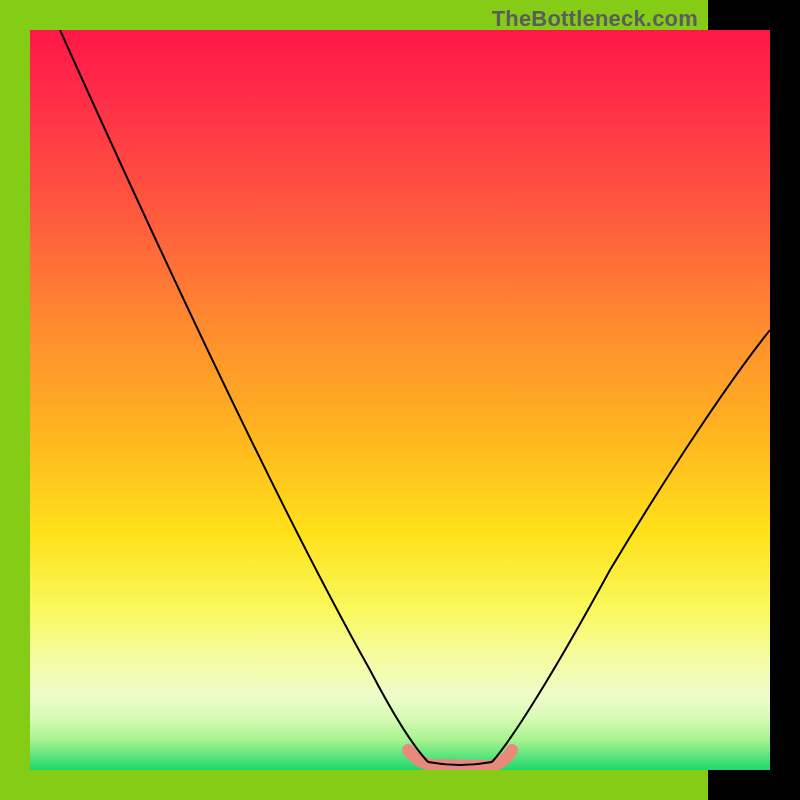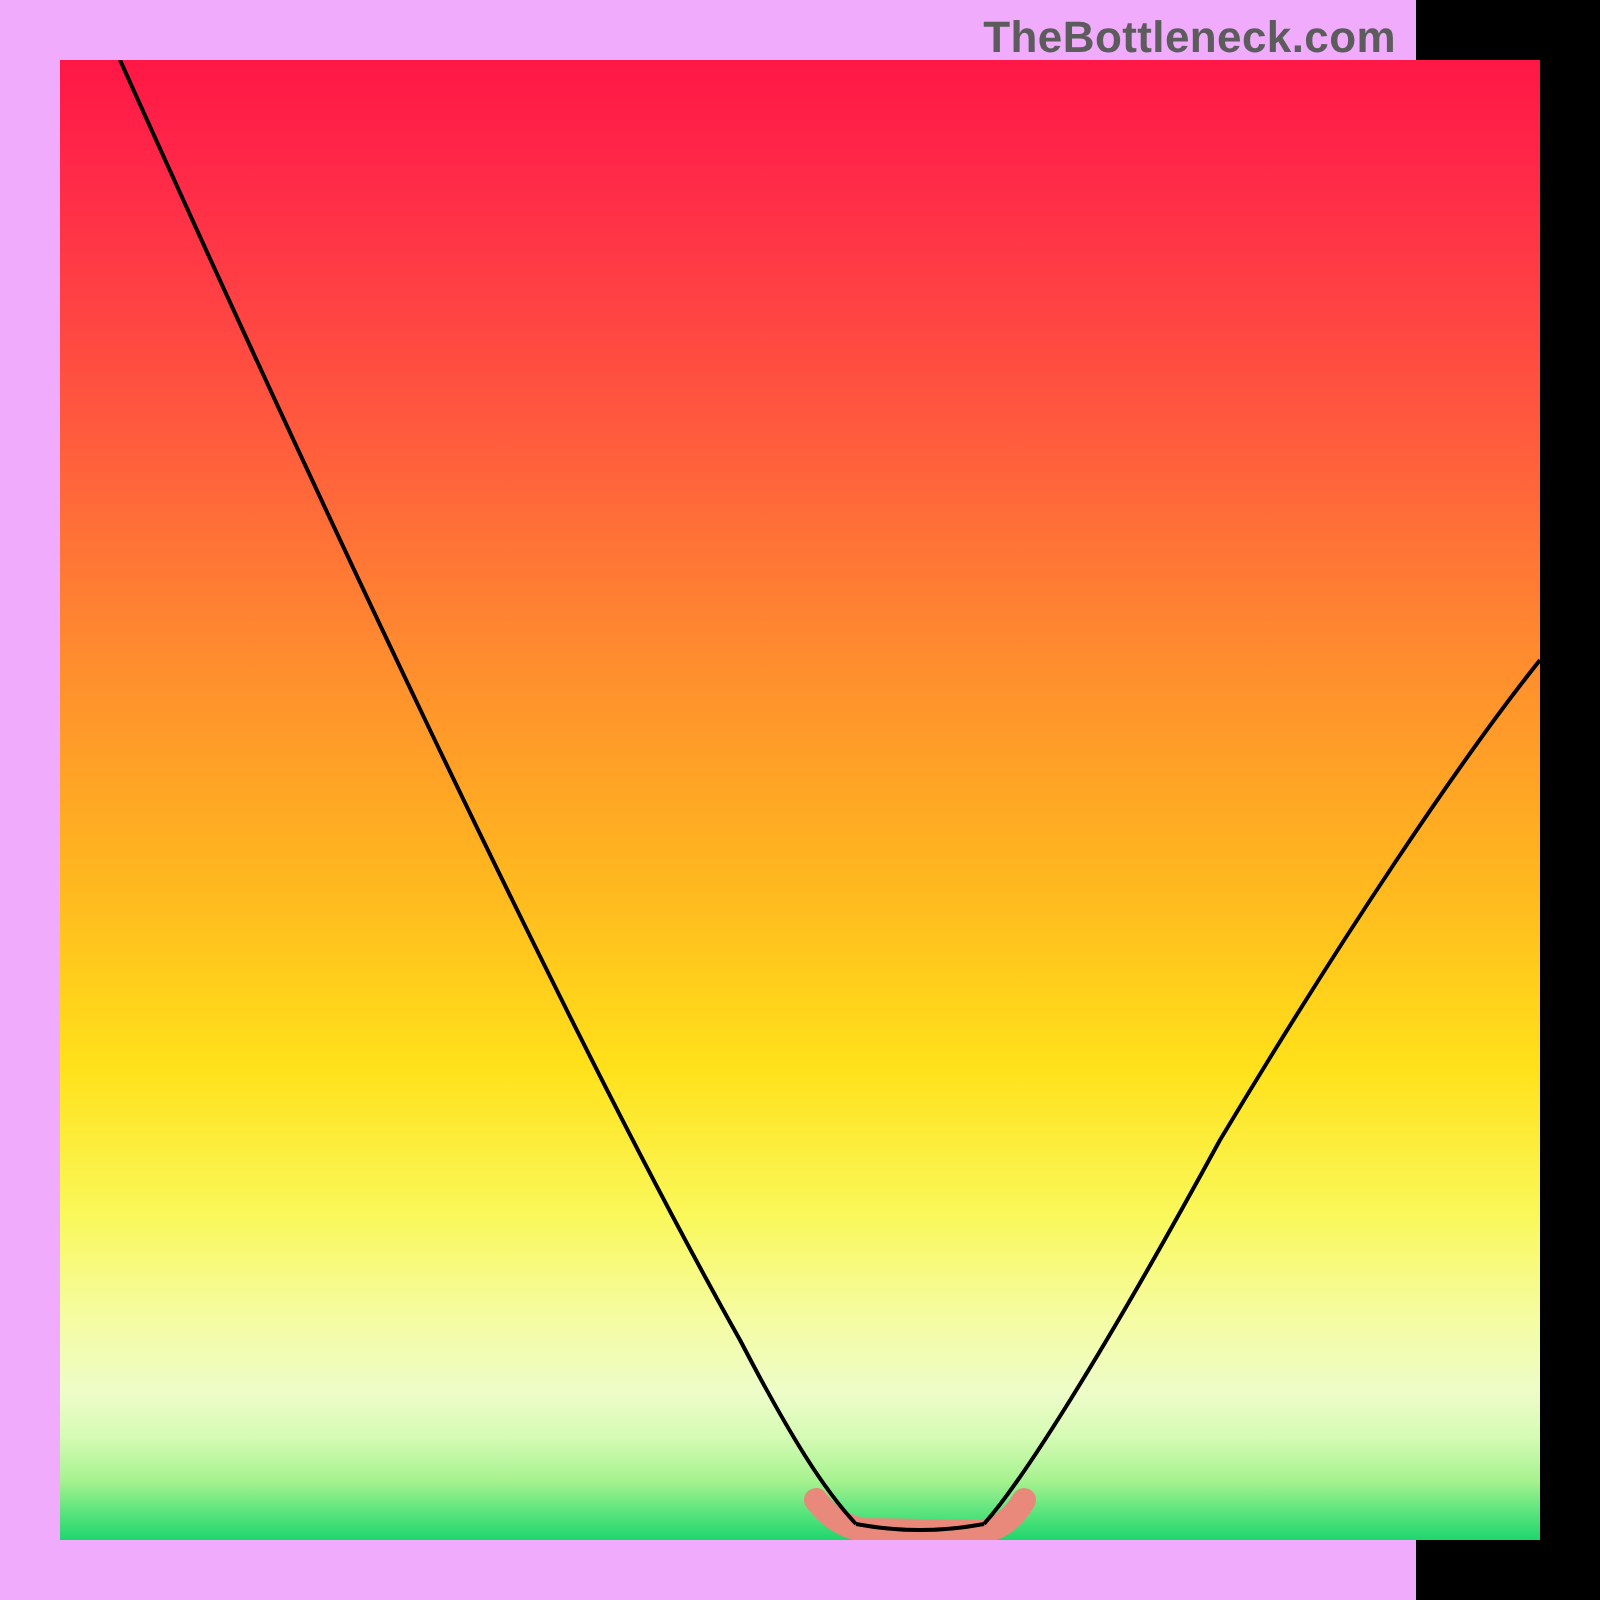--- a/index.html
+++ b/index.html
@@ -8,21 +8,21 @@
     background: #000;
     width: 800px;
     height: 800px;
     overflow: hidden;
     font-family: Arial, Helvetica, sans-serif;
   }
   .frame {
     position: relative;
     width: 708px;
     height: 800px;
-    background: #f0abfc;
+    background: #84cc16;
   }
   .watermark {
     position: absolute;
     top: 6px;
     right: 10px;
     color: #5c5c5c;
     font-size: 22px;
     font-weight: 600;
     letter-spacing: 0.2px;
     z-index: 10;

